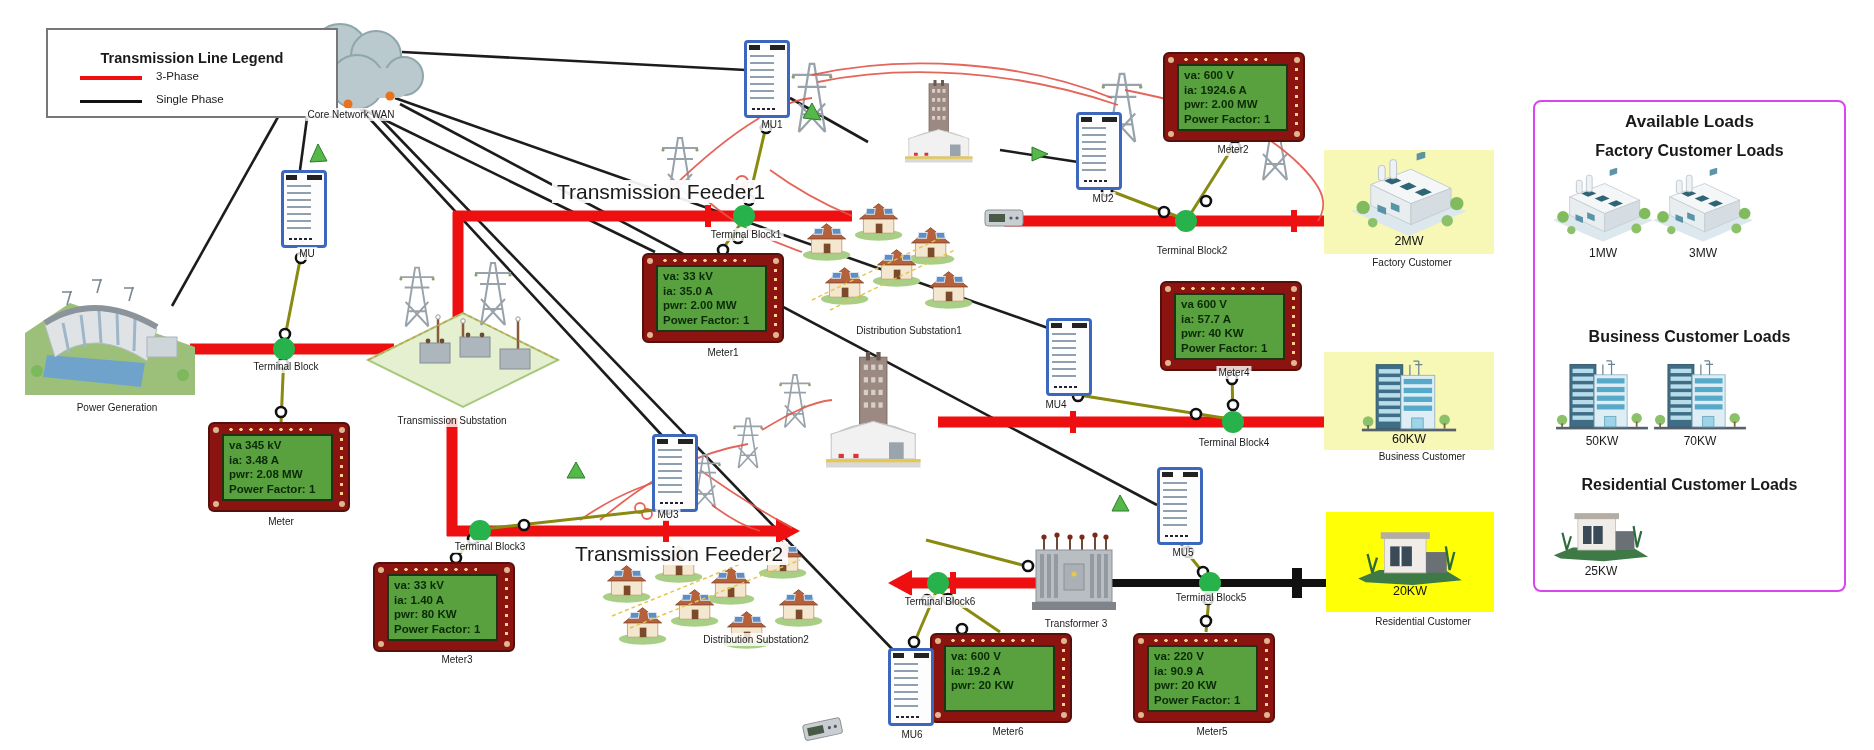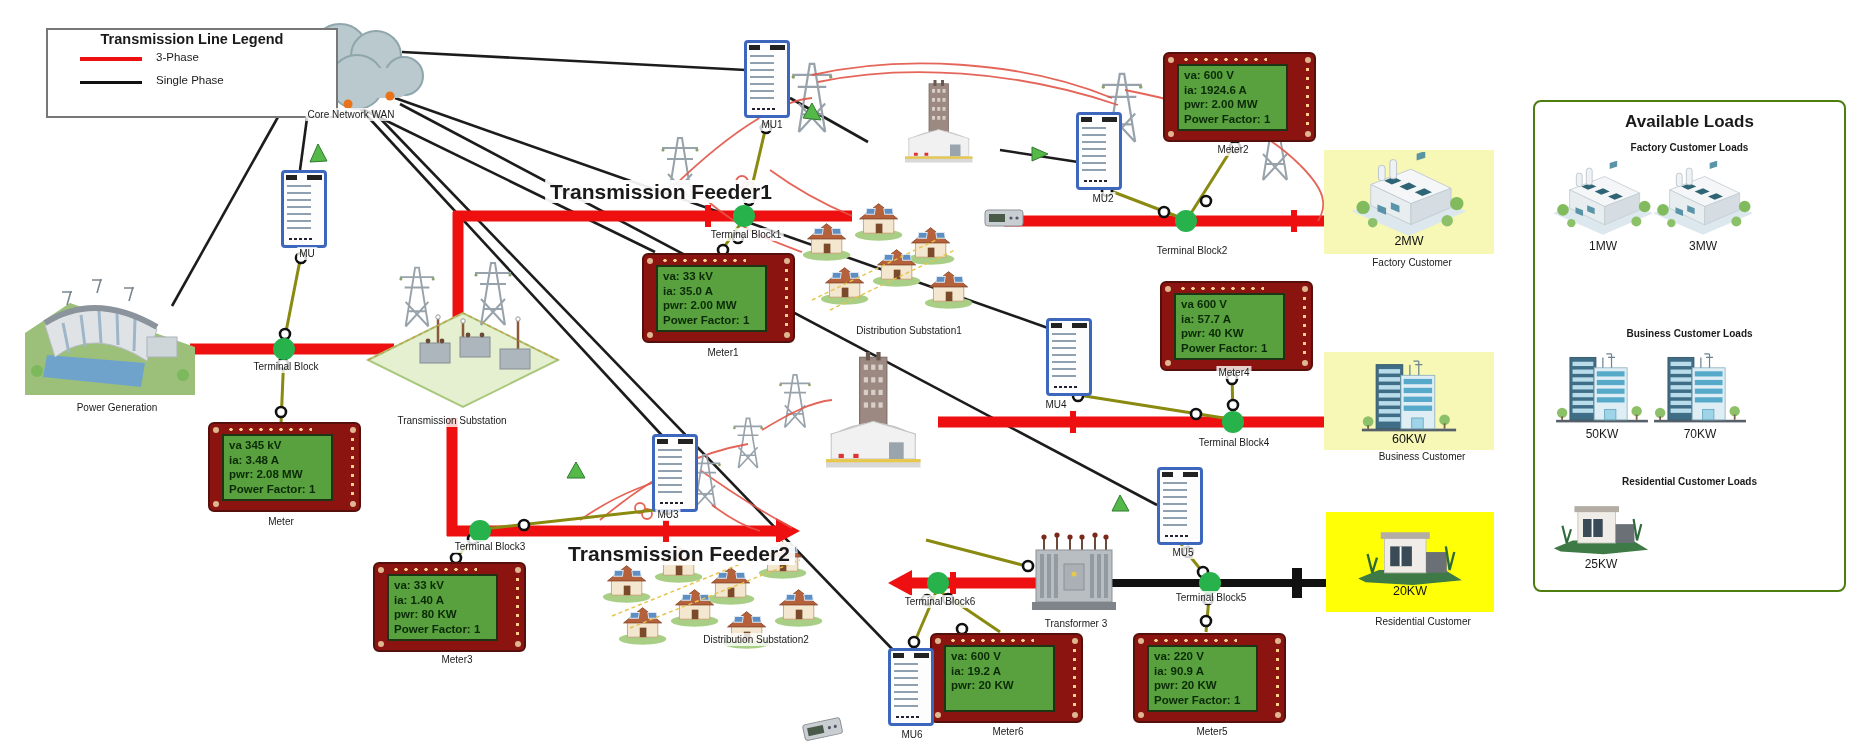--- a/index.html
+++ b/index.html
@@ -3,23 +3,23 @@
 <meta charset="utf-8">
 <style>
   html,body{margin:0;padding:0;background:#fff}
   .canvas{position:relative;width:1874px;height:750px;background:#fff;overflow:hidden;
           font-family:"Liberation Sans",sans-serif;color:#1a1a1a}
   svg{display:block}
   .layer{position:absolute;left:0;top:0}
   
   .lbl{position:absolute;transform:translateX(-50%);font-size:10px;line-height:13px;
        background:rgba(255,255,255,.8);padding:0 2px;white-space:nowrap;z-index:30}
-  .lbl.big{font-size:21px;font-weight:bold;line-height:23px;background:rgba(255,255,255,.92);padding:0 5px}
+  .lbl.big{font-size:21px;font-weight:normal;line-height:23px;background:rgba(255,255,255,.92);padding:0 5px}
   
-  .meter{position:absolute;width:153px;height:90px;background:#8c1410;border:2px solid #55100c;
+  .meter{position:absolute;width:142px;height:90px;background:#8c1410;border:2px solid #55100c;
          border-radius:6px;box-sizing:border-box;z-index:20}
   .meter .lcd{position:absolute;left:12px;top:10px;width:111px;height:67px;background:#58a13e;
         border:2px solid #1e3515;box-sizing:border-box;padding:2px 5px;color:#0b2a07;
         font-size:11.5px;font-weight:bold;line-height:14.5px;overflow:hidden}
   .meter .dots-t{position:absolute;top:3px;left:16px;width:86px;height:5px;
         background-image:radial-gradient(circle,#ffd08c 1.5px,rgba(0,0,0,0) 1.9px);background-size:10px 5px}
   .meter .dots-r{position:absolute;top:11px;right:4px;width:5px;height:66px;
         background-image:radial-gradient(circle,#ffd08c 1.5px,rgba(0,0,0,0) 1.9px);background-size:5px 9px}
   .meter::before,.meter::after{content:"";position:absolute;width:6px;height:6px;border-radius:50%;
         background:#e9c9a0;opacity:.9}
@@ -31,31 +31,31 @@
   .mu .hd{position:absolute;top:2px;left:2px;right:2px;height:5px;
       background:linear-gradient(90deg,#222 0 30%,#fff 30% 58%,#222 58% 100%)}
   .mu .rows{position:absolute;top:10px;left:3px;width:24px;bottom:14px;
       background:repeating-linear-gradient(#fff 0 2px,#8fa0b0 2px 4px,#fff 4px 7px)}
   .mu .dots{position:absolute;bottom:4px;left:4px;width:26px;height:4px;
       background-image:radial-gradient(circle,#223 1.2px,rgba(0,0,0,0) 1.5px);background-size:5px 4px}
   
   .custbox{position:absolute;z-index:10}
   .custbox .val{position:absolute;width:100%;text-align:center;font-size:12.5px;color:#111}
   
-  .panel{position:absolute;left:1533px;top:100px;width:309px;height:488px;border:2px solid #4d7c0f;
+  .panel{position:absolute;left:1533px;top:100px;width:309px;height:488px;border:2px solid #d946ef;
          border-radius:8px;background:#fff;z-index:25}
   .panel-title{position:absolute;top:10px;left:0;width:100%;text-align:center;font-size:17px;font-weight:bold}
   .sect{position:absolute;left:0;width:100%}
-  .sect-title{text-align:center;font-size:10px;font-weight:bold}
+  .sect-title{text-align:center;font-size:16px;font-weight:bold}
   .load-row{display:flex;justify-content:flex-start;padding:8px 18px 0 18px}
   .load{text-align:center}
   .load .val{font-size:12px;margin-top:2px}
   .legend{position:absolute;left:46px;top:28px;width:288px;height:86px;border:2px solid #777;
           background:#fff;z-index:25}
-  .legend .t{text-align:center;font-size:14.5px;font-weight:bold;margin-top:1px}
+  .legend .t{text-align:center;font-size:14.5px;font-weight:bold;margin-top:20px}
   .legend .row{position:relative;height:23px;font-size:11.5px}
   .legend .swatch{position:absolute;left:32px;top:10px;width:62px;height:4px}
   .legend .swl{position:absolute;left:108px;top:4px}
 </style>
 </head>
 <body>
 
 <div class="canvas">
 
 <svg width="0" height="0" style="position:absolute">

